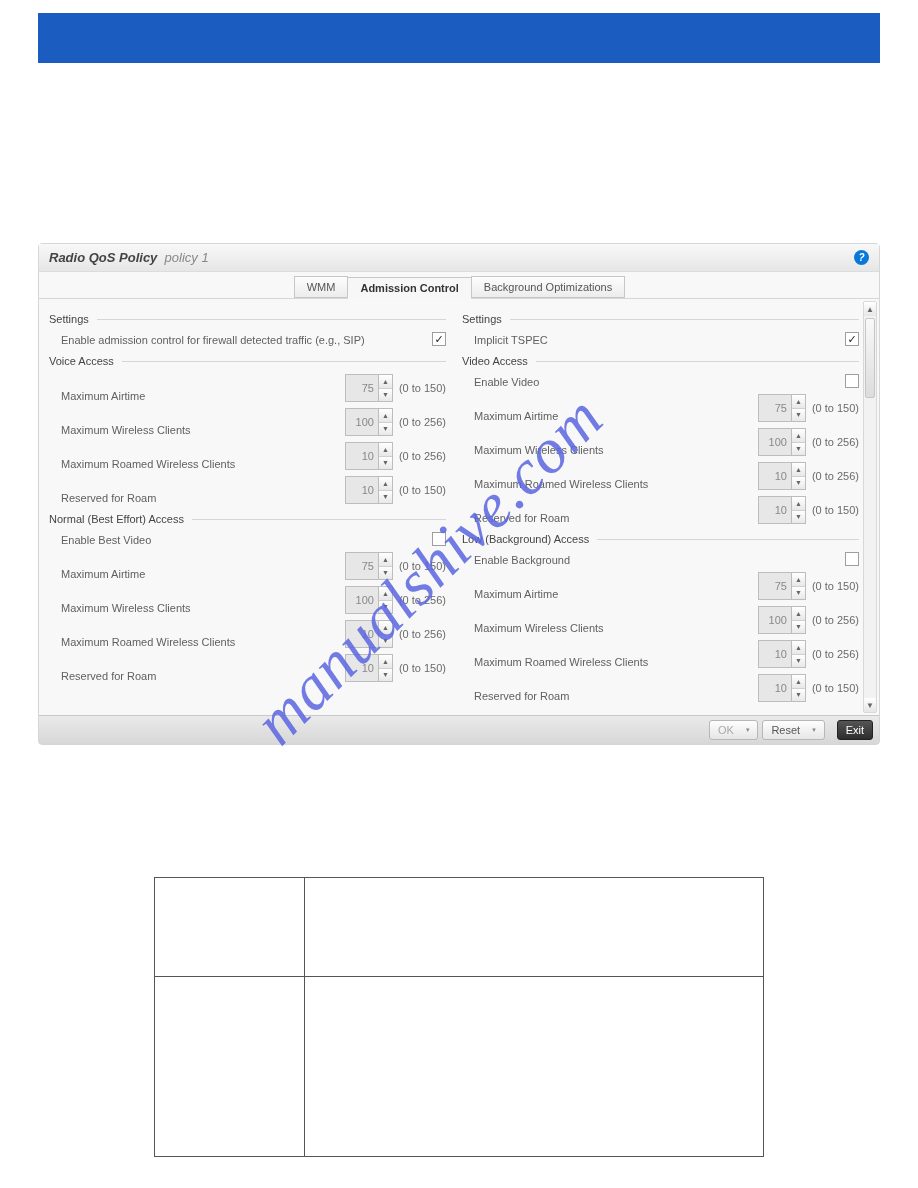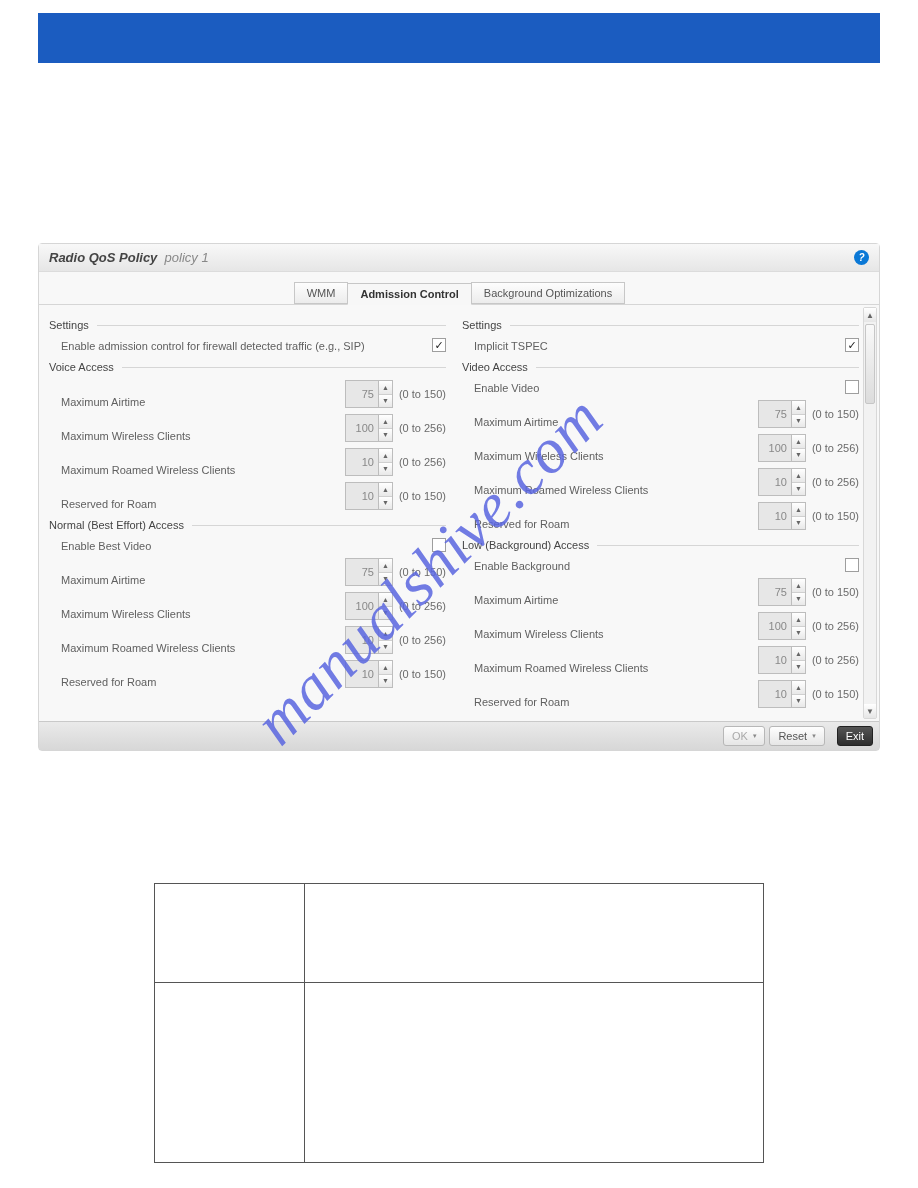--- a/index.html
+++ b/index.html
@@ -42,21 +42,21 @@
   .help-icon {
     width:15px; height:15px; border-radius:50%;
     background:#0a78d6; color:#fff; font-size:10px; font-weight:bold;
     display:inline-flex; align-items:center; justify-content:center;
     cursor:pointer;
   }
   .tabs-row {
     display:flex; justify-content:center;
     border-bottom:1px solid #d6d6d6;
     background:#f8f8f8;
-    padding-top:10px;
+    padding-top:4px;
   }
   .tab {
     padding: 4px 12px;
     border:1px solid #c7c7c7;
     background: linear-gradient(#fdfdfd,#ececec);
     font-size:11px;
     color:#555;
     cursor:pointer;
     margin-right:-1px;
     position:relative;
@@ -142,21 +142,21 @@
     display:flex; justify-content:flex-end; gap:4px;
     background:linear-gradient(#eaeaea,#d7d7d7);
     border-top:1px solid #c9c9c9;
     padding:4px 6px;
   }
   .fbtn {
     padding:3px 8px; font-size:11px;
     border:1px solid #b7b7b7; border-radius:3px;
     background:linear-gradient(#fefefe,#e6e6e6);
     cursor:pointer;
-    display:inline-flex; align-items:center; gap:5px;text-align:right;
+    display:inline-flex; align-items:center; gap:12px;text-align:right;
   }
   .fbtn.disabled { color:#aaa; }
   .fbtn.exit { background:linear-gradient(#555,#2d2d2d); color:#fff; border-color:#222;margin-left:8px; }
   .tri { font-size:7px; color:#888; }
   .watermark {
     position:absolute;
     left:160px; top:290px;
     font-size:64px;
     color:#5a66e0;
     transform:rotate(-45deg);

